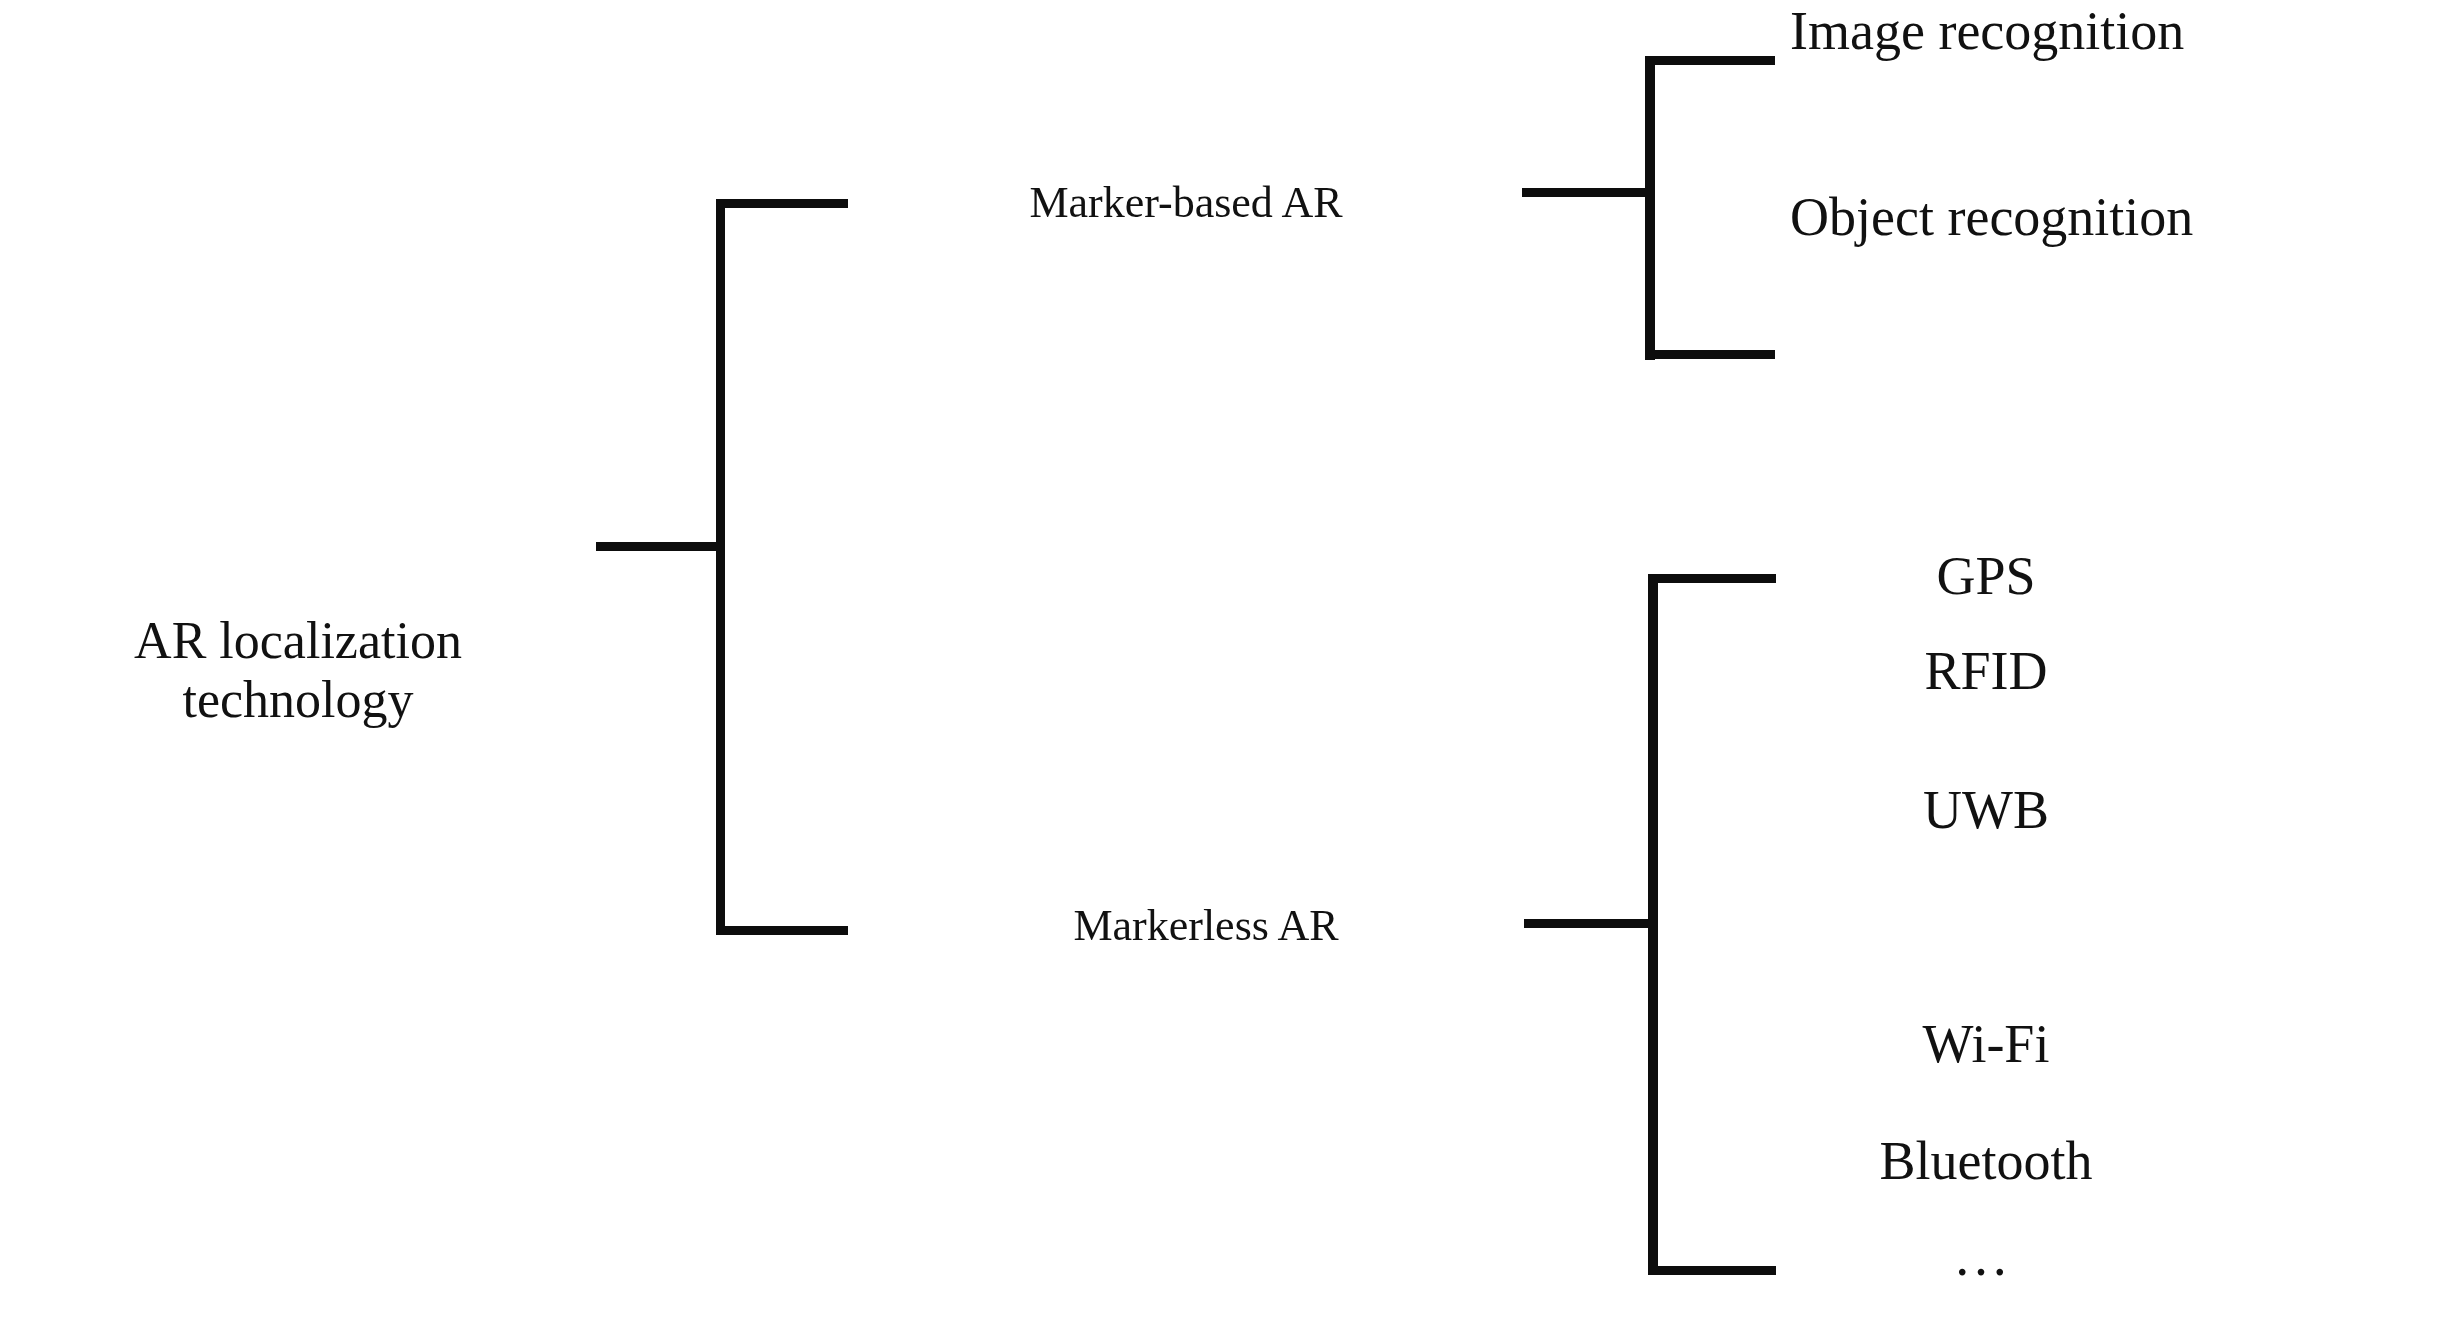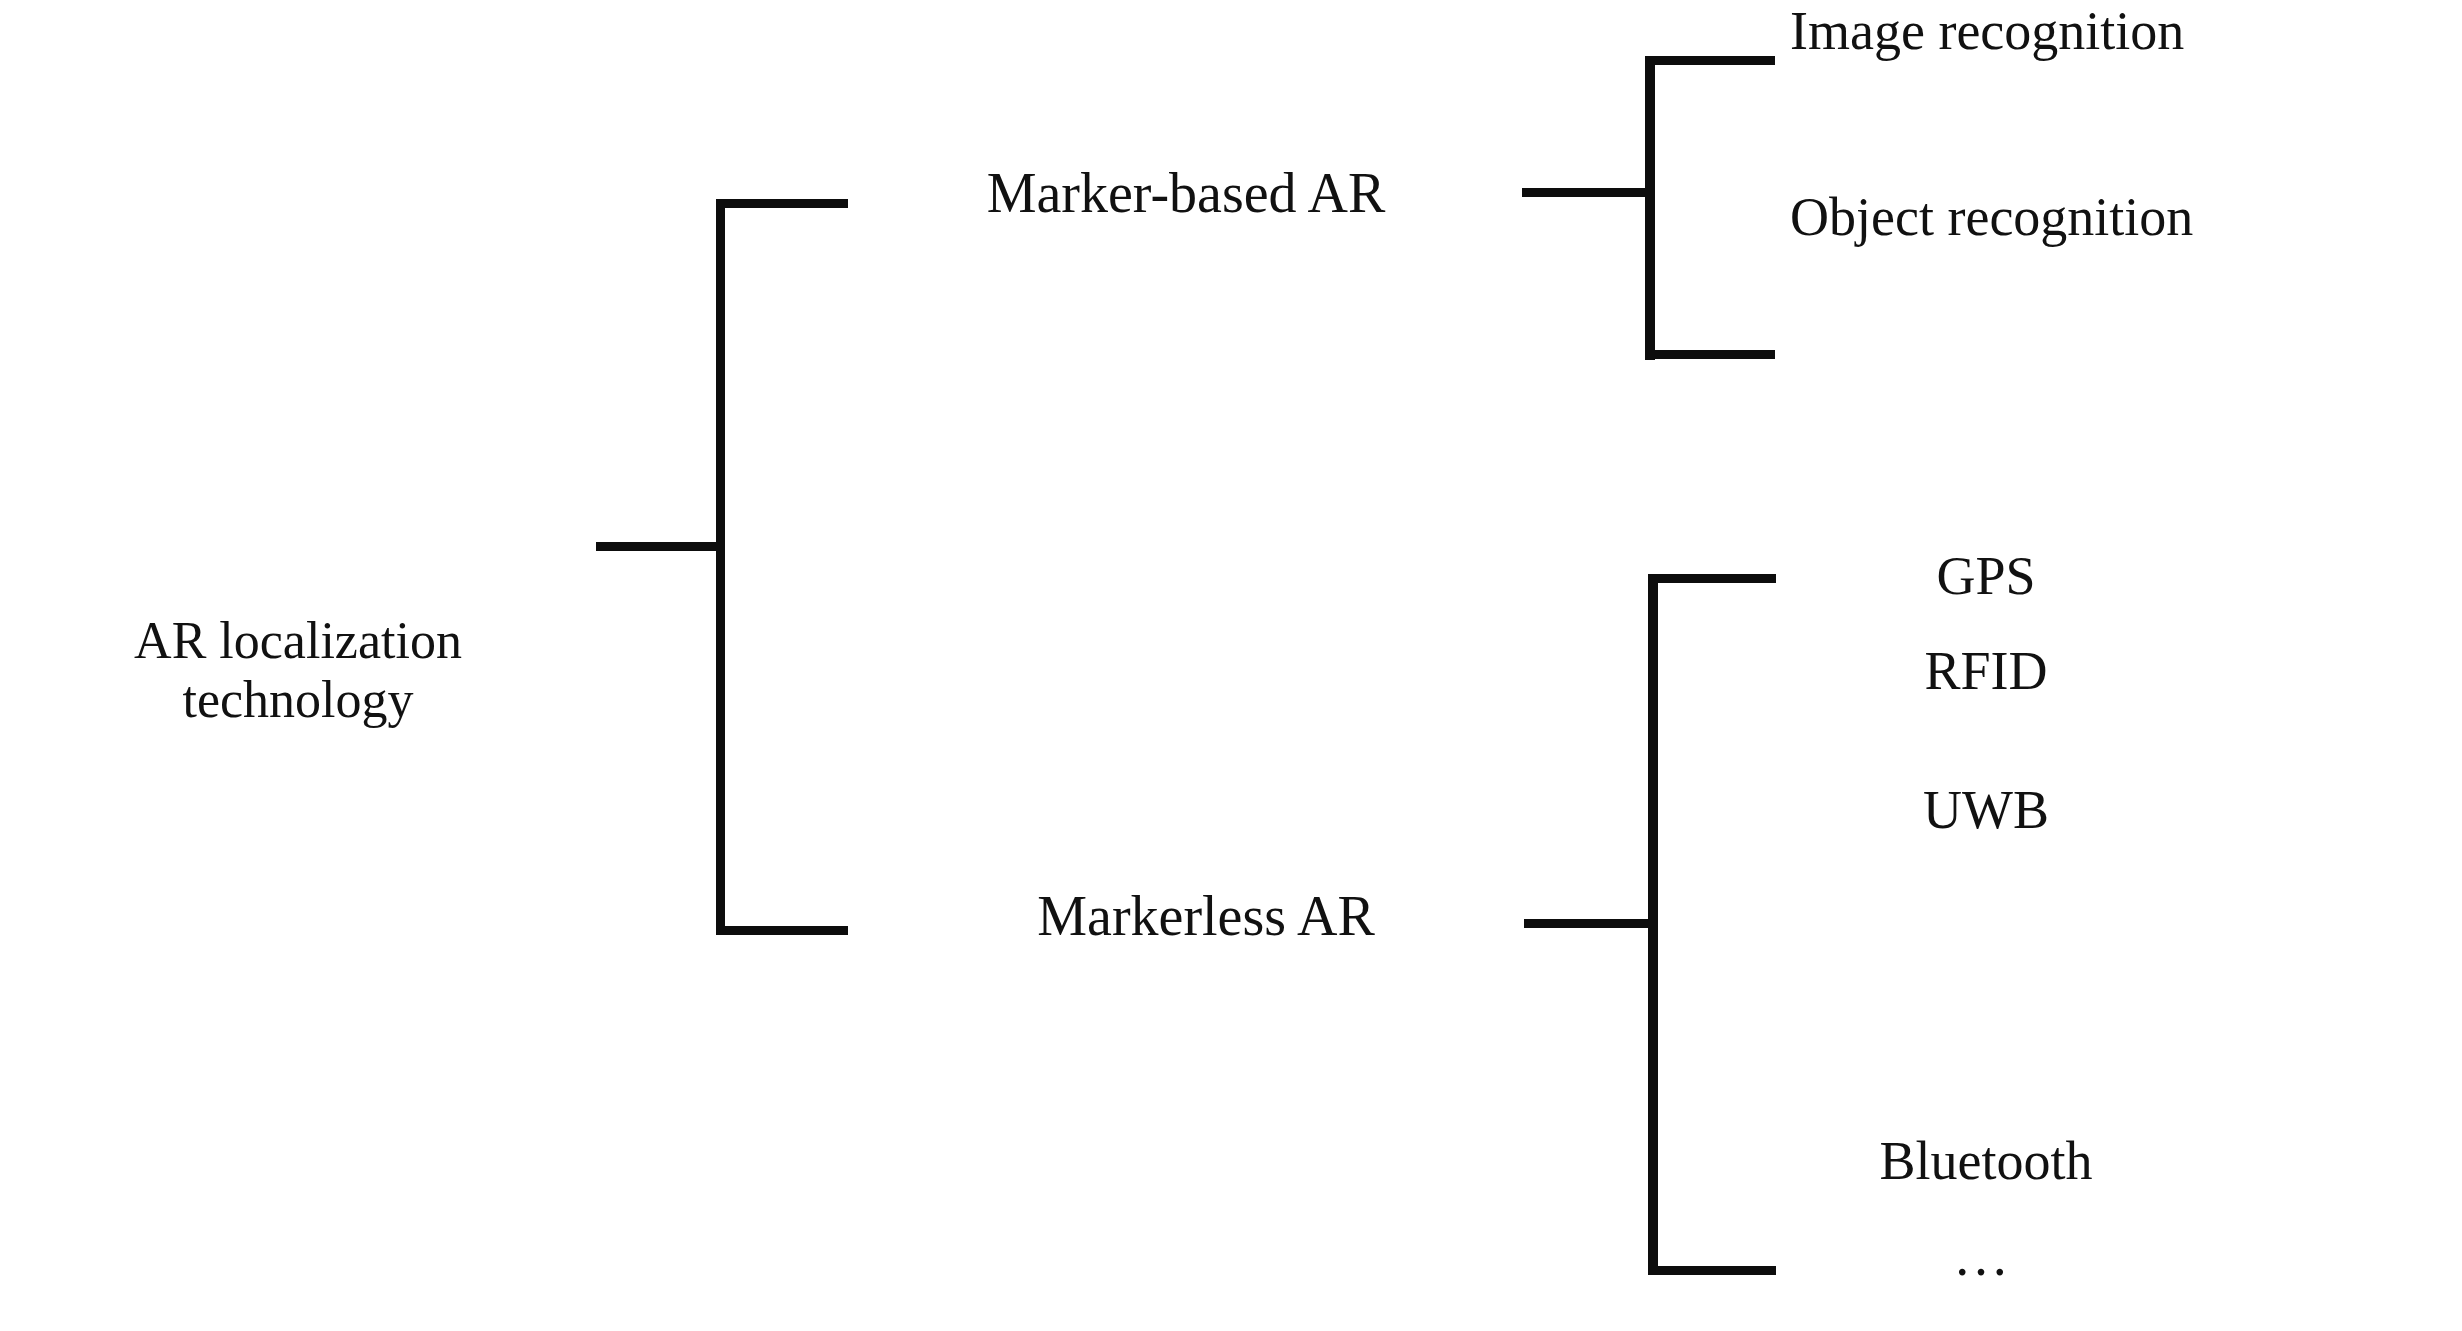--- a/index.html
+++ b/index.html
@@ -33,22 +33,23 @@
     left: 0px;
     top: 496px;
     width: 596px;
     font-size: 52px;
     line-height: 1.12;
     text-align: center;
   }
   .root-label .line { display: block; }
 
   .lvl2-label {
-    font-size: 56px;
+    font-size: 44px;
     text-align: center;
+    margin-top: 16px;
   }
   .lvl2-marker {
     left: 850px;
     top: 163px;
     width: 672px;
   }
   .lvl2-markerless {
     left: 890px;
     top: 886px;
     width: 632px;
@@ -124,16 +125,17 @@
 
   <div class="hline" style="left:1524px; top:919px; width:128px;"></div>
 
   <div class="vline" style="left:1648px; top:574px; width:10px; height:701px;"></div>
   <div class="hline" style="left:1648px; top:574px; width:128px;"></div>
   <div class="hline" style="left:1648px; top:1266px; width:128px;"></div>
 
   <div class="leaf-label" style="top:545px;">GPS</div>
   <div class="leaf-label" style="top:640px;">RFID</div>
   <div class="leaf-label" style="top:779px;">UWB</div>
+  <div class="leaf-label" style="top:1013px;">Wi-Fi</div>
   <div class="leaf-label" style="top:1130px;">Bluetooth</div>
   <div class="leaf-label" style="top:1224px; font-size:56px; letter-spacing:10px;">…</div>
 
 </div>
 
 </body></html>

